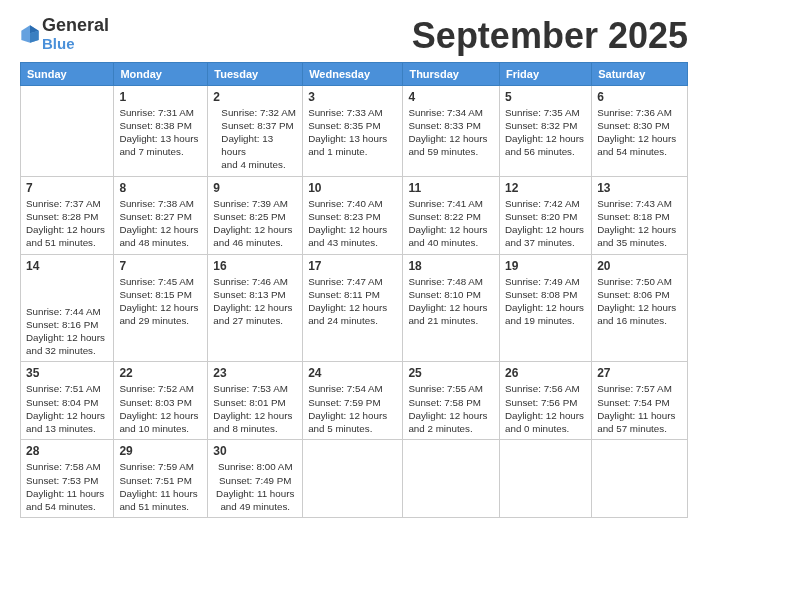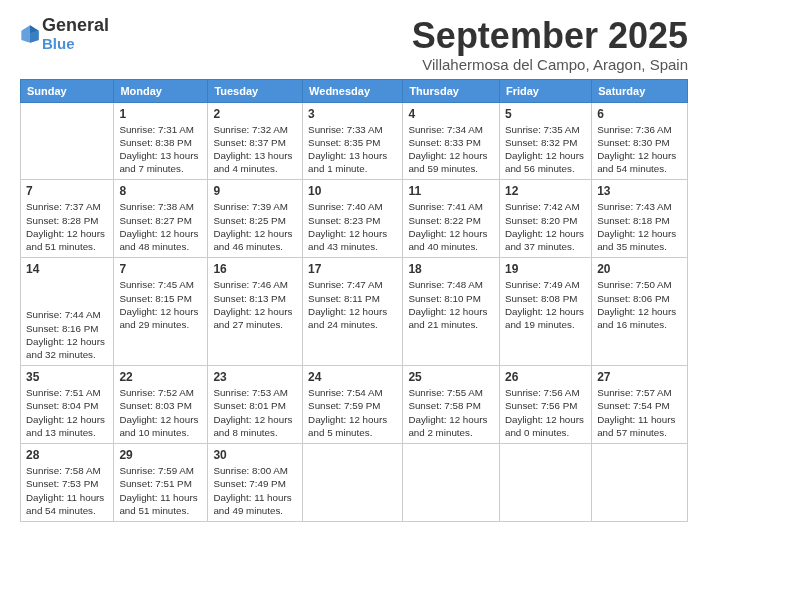--- a/index.html
+++ b/index.html
@@ -106,21 +106,20 @@
         <polygon points="15,2 28,10 15,14" fill="#2a6cb0"></polygon>
         <polygon points="15,14 28,10 28,24 15,28" fill="#3a7fc1"></polygon>
       </svg>
       <div class="logo-text">
         <span class="logo-general">General</span>
         <span class="logo-blue">Blue</span>
       </div>
     </div>
     <div class="title-block">
       <div class="month-title">September 2025</div>
-      <div class="subtitle">Villahermosa del Campo, Aragon, Spain</div>
     </div>
   </div>
 
   <table>
     <thead>
       <tr>
         <th>Sunday</th>
         <th>Monday</th>
         <th>Tuesday</th>
         <th>Wednesday</th>
@@ -134,21 +133,21 @@
           <td class="empty-cell"></td>
           <td>
             <span class="day-num">1</span>
             <div class="day-info" style="white-space: pre-line;">Sunrise: 7:31 AM
 Sunset: 8:38 PM
 Daylight: 13 hours
 and 7 minutes.</div>
           </td>
           <td>
             <span class="day-num">2</span>
-            <div class="day-info" style="white-space: pre-line;">Sunrise: 7:32 AM
+            <div class="day-info" style="white-space: pre-line; margin-left: 8px;">Sunrise: 7:32 AM
 Sunset: 8:37 PM
 Daylight: 13 hours
 and 4 minutes.</div>
           </td>
           <td>
             <span class="day-num">3</span>
             <div class="day-info" style="white-space: pre-line;">Sunrise: 7:33 AM
 Sunset: 8:35 PM
 Daylight: 13 hours
 and 1 minute.</div>
@@ -338,21 +337,21 @@
           </td>
           <td>
             <span class="day-num">29</span>
             <div class="day-info" style="white-space: pre-line;">Sunrise: 7:59 AM
 Sunset: 7:51 PM
 Daylight: 11 hours
 and 51 minutes.</div>
           </td>
           <td>
             <span class="day-num">30</span>
-            <div class="day-info" style="white-space: pre-line;">Sunrise: 8:00 AM
+            <div class="day-info" style="white-space: pre-line; text-align: center;">Sunrise: 8:00 AM
 Sunset: 7:49 PM
 Daylight: 11 hours
 and 49 minutes.</div>
           </td>
           <td class="empty-cell"></td>
           <td class="empty-cell"></td>
           <td class="empty-cell"></td>
           <td class="empty-cell"></td>
         </tr>
       </tbody>

